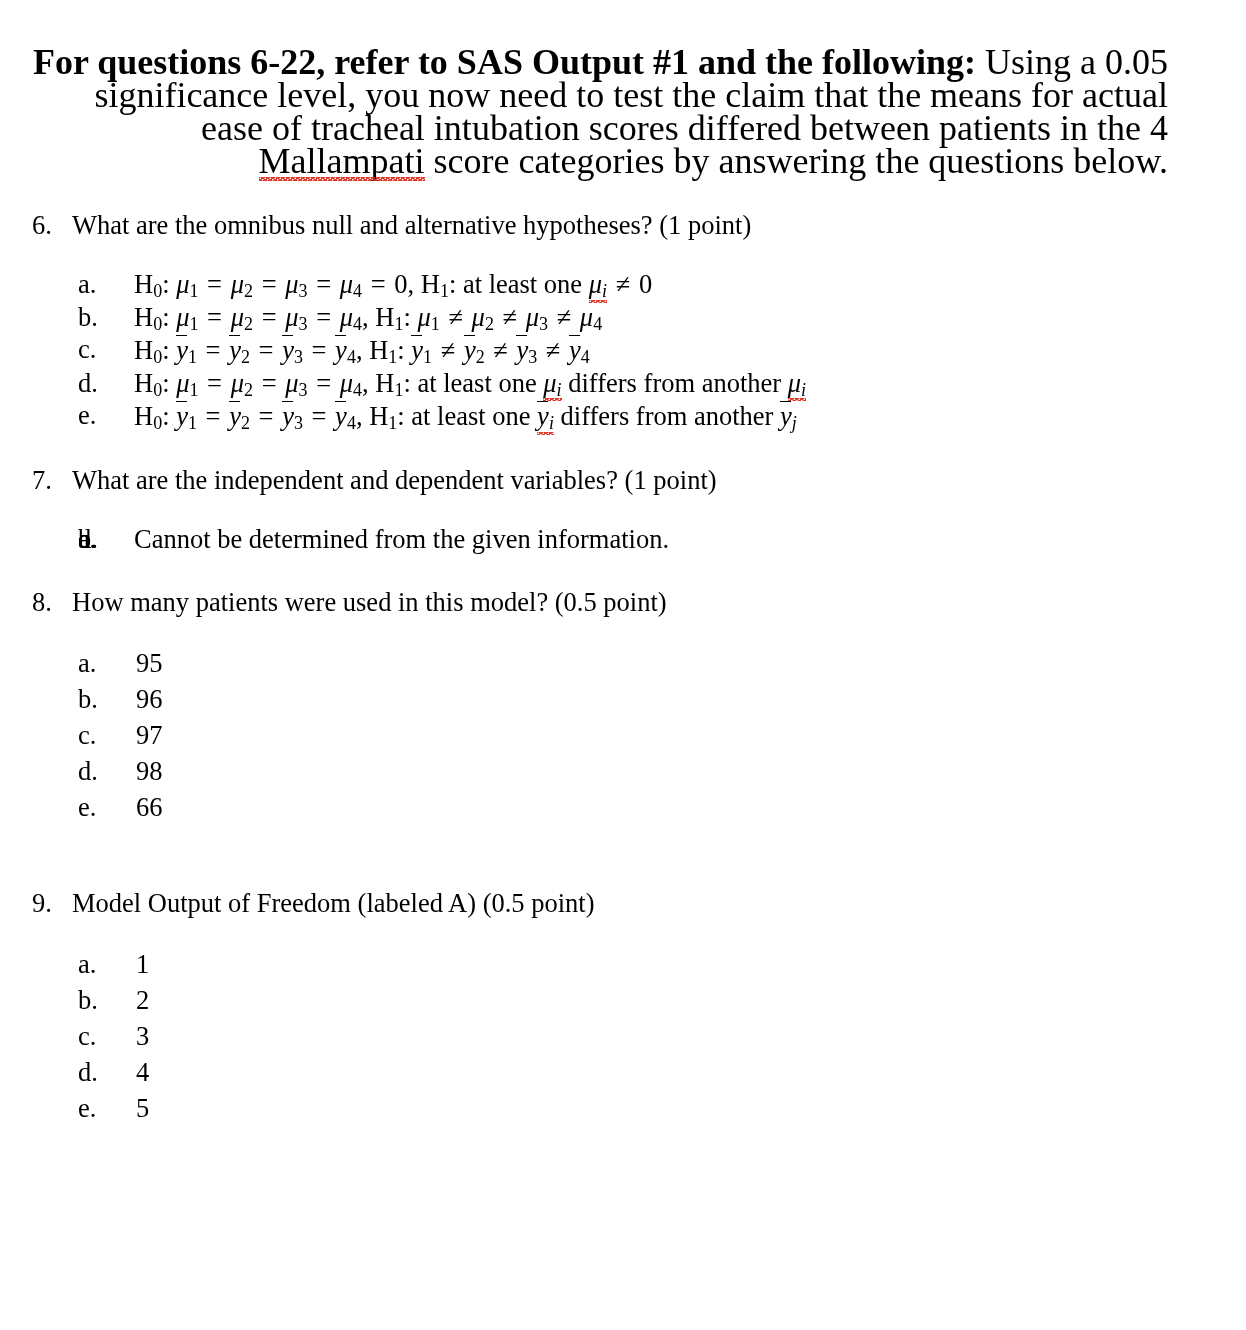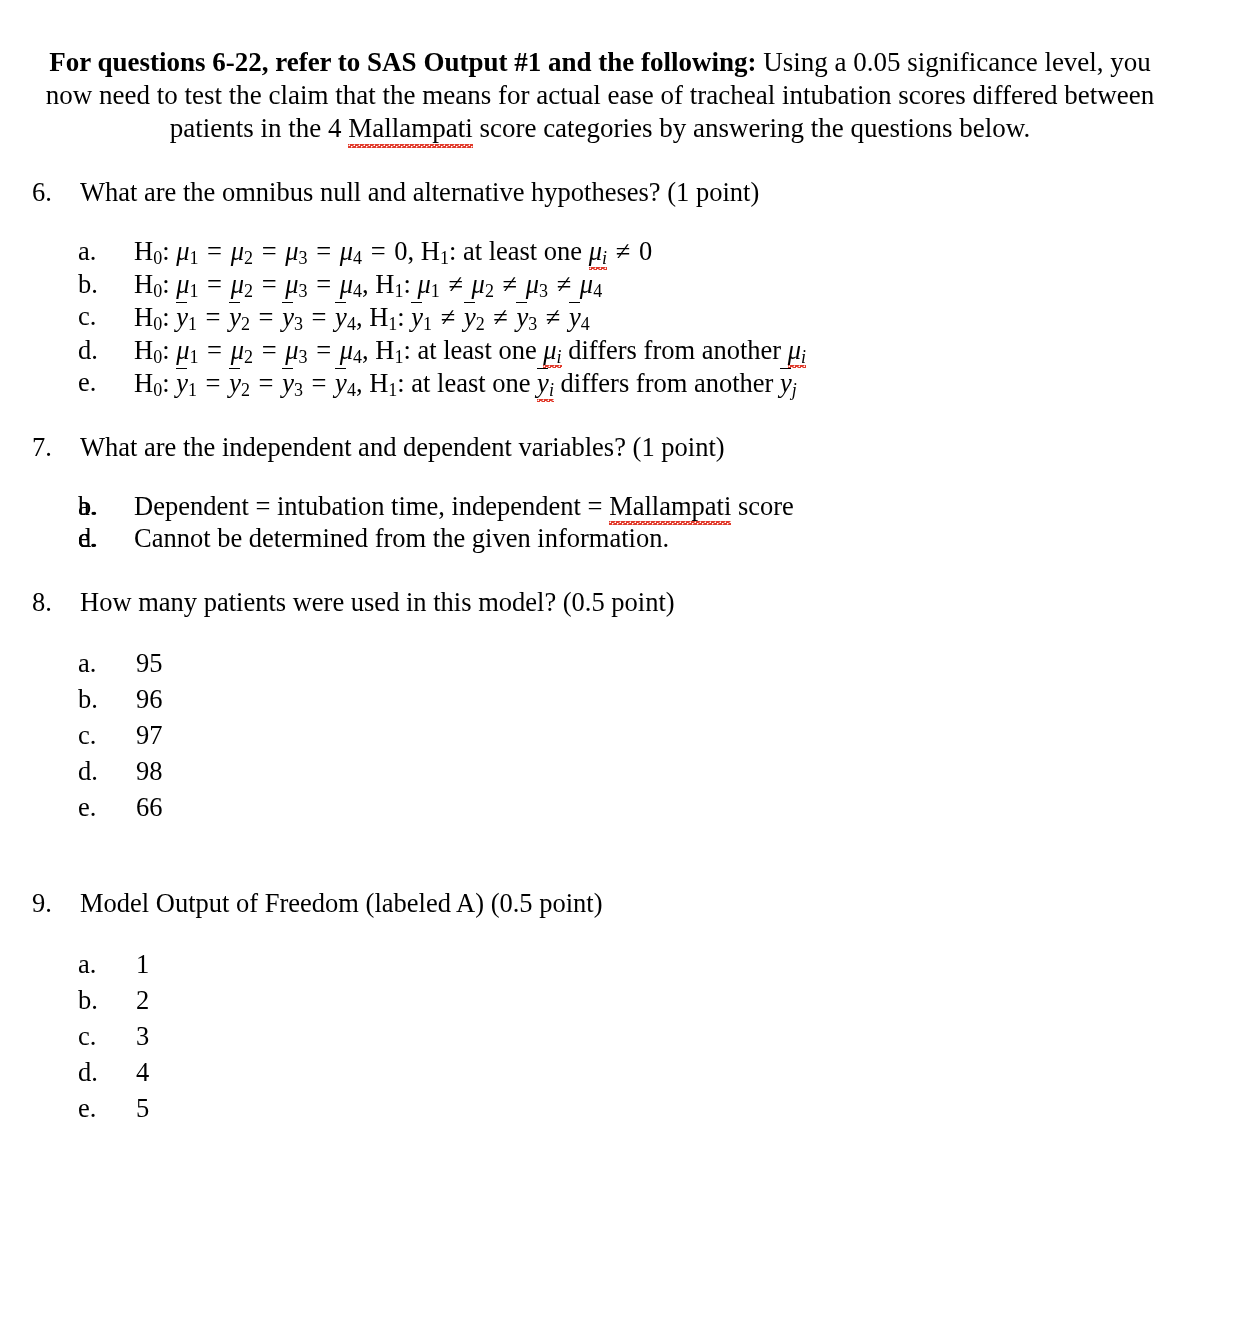--- a/index.html
+++ b/index.html
@@ -22,23 +22,23 @@
   }
   .content {
     position: absolute;
     left: 32px;
     top: 46px;
     width: 1136px;
   }
 
   
   .para {
-    font-size: 27px;
+    font-size: 36px;
     line-height: 33px;
-    text-align: center;
+    text-align: right;
     margin: 0;
   }
   .para b { font-weight: bold; }
 
   .spacer-lg { height: 31px; }
   .spacer-md { height: 26px; }
 
   
   .question {
     position: relative;
@@ -46,21 +46,21 @@
     line-height: 33px;
     padding-left: 40px;
   }
   .question .qnum {
     position: absolute;
     left: 0;
     top: 0;
     width: 32px;
     text-align: left;
   }
-  .question .qtext { display: inline; margin-left: 8px; }
+  .question .qtext { display: inline; }
   .question .pts { font-weight: normal; }
 
   
   .options {
     margin: 0;
     padding: 0;
   }
   .options.indent-a { margin-left: 46px; }
   .options.indent-b { margin-left: 46px; }
 
@@ -184,21 +184,20 @@
     </div>
 
     <div class="spacer-md"></div>
 
     <div class="options indent-b">
       <div class="opt">
         <span class="letter">a.</span>
       </div>
       <div class="opt">
         <span class="letter">b.</span>
-        <span>Dependent = intubation time, independent = <span class="sq">Mallampati</span> score</span>
       </div>
       <div class="opt">
         <span class="letter">c.</span>
       </div>
       <div class="opt">
         <span class="letter">d.</span>
       </div>
       <div class="opt">
         <span class="letter">e.</span>
         <span>Cannot be determined from the given information.</span>

